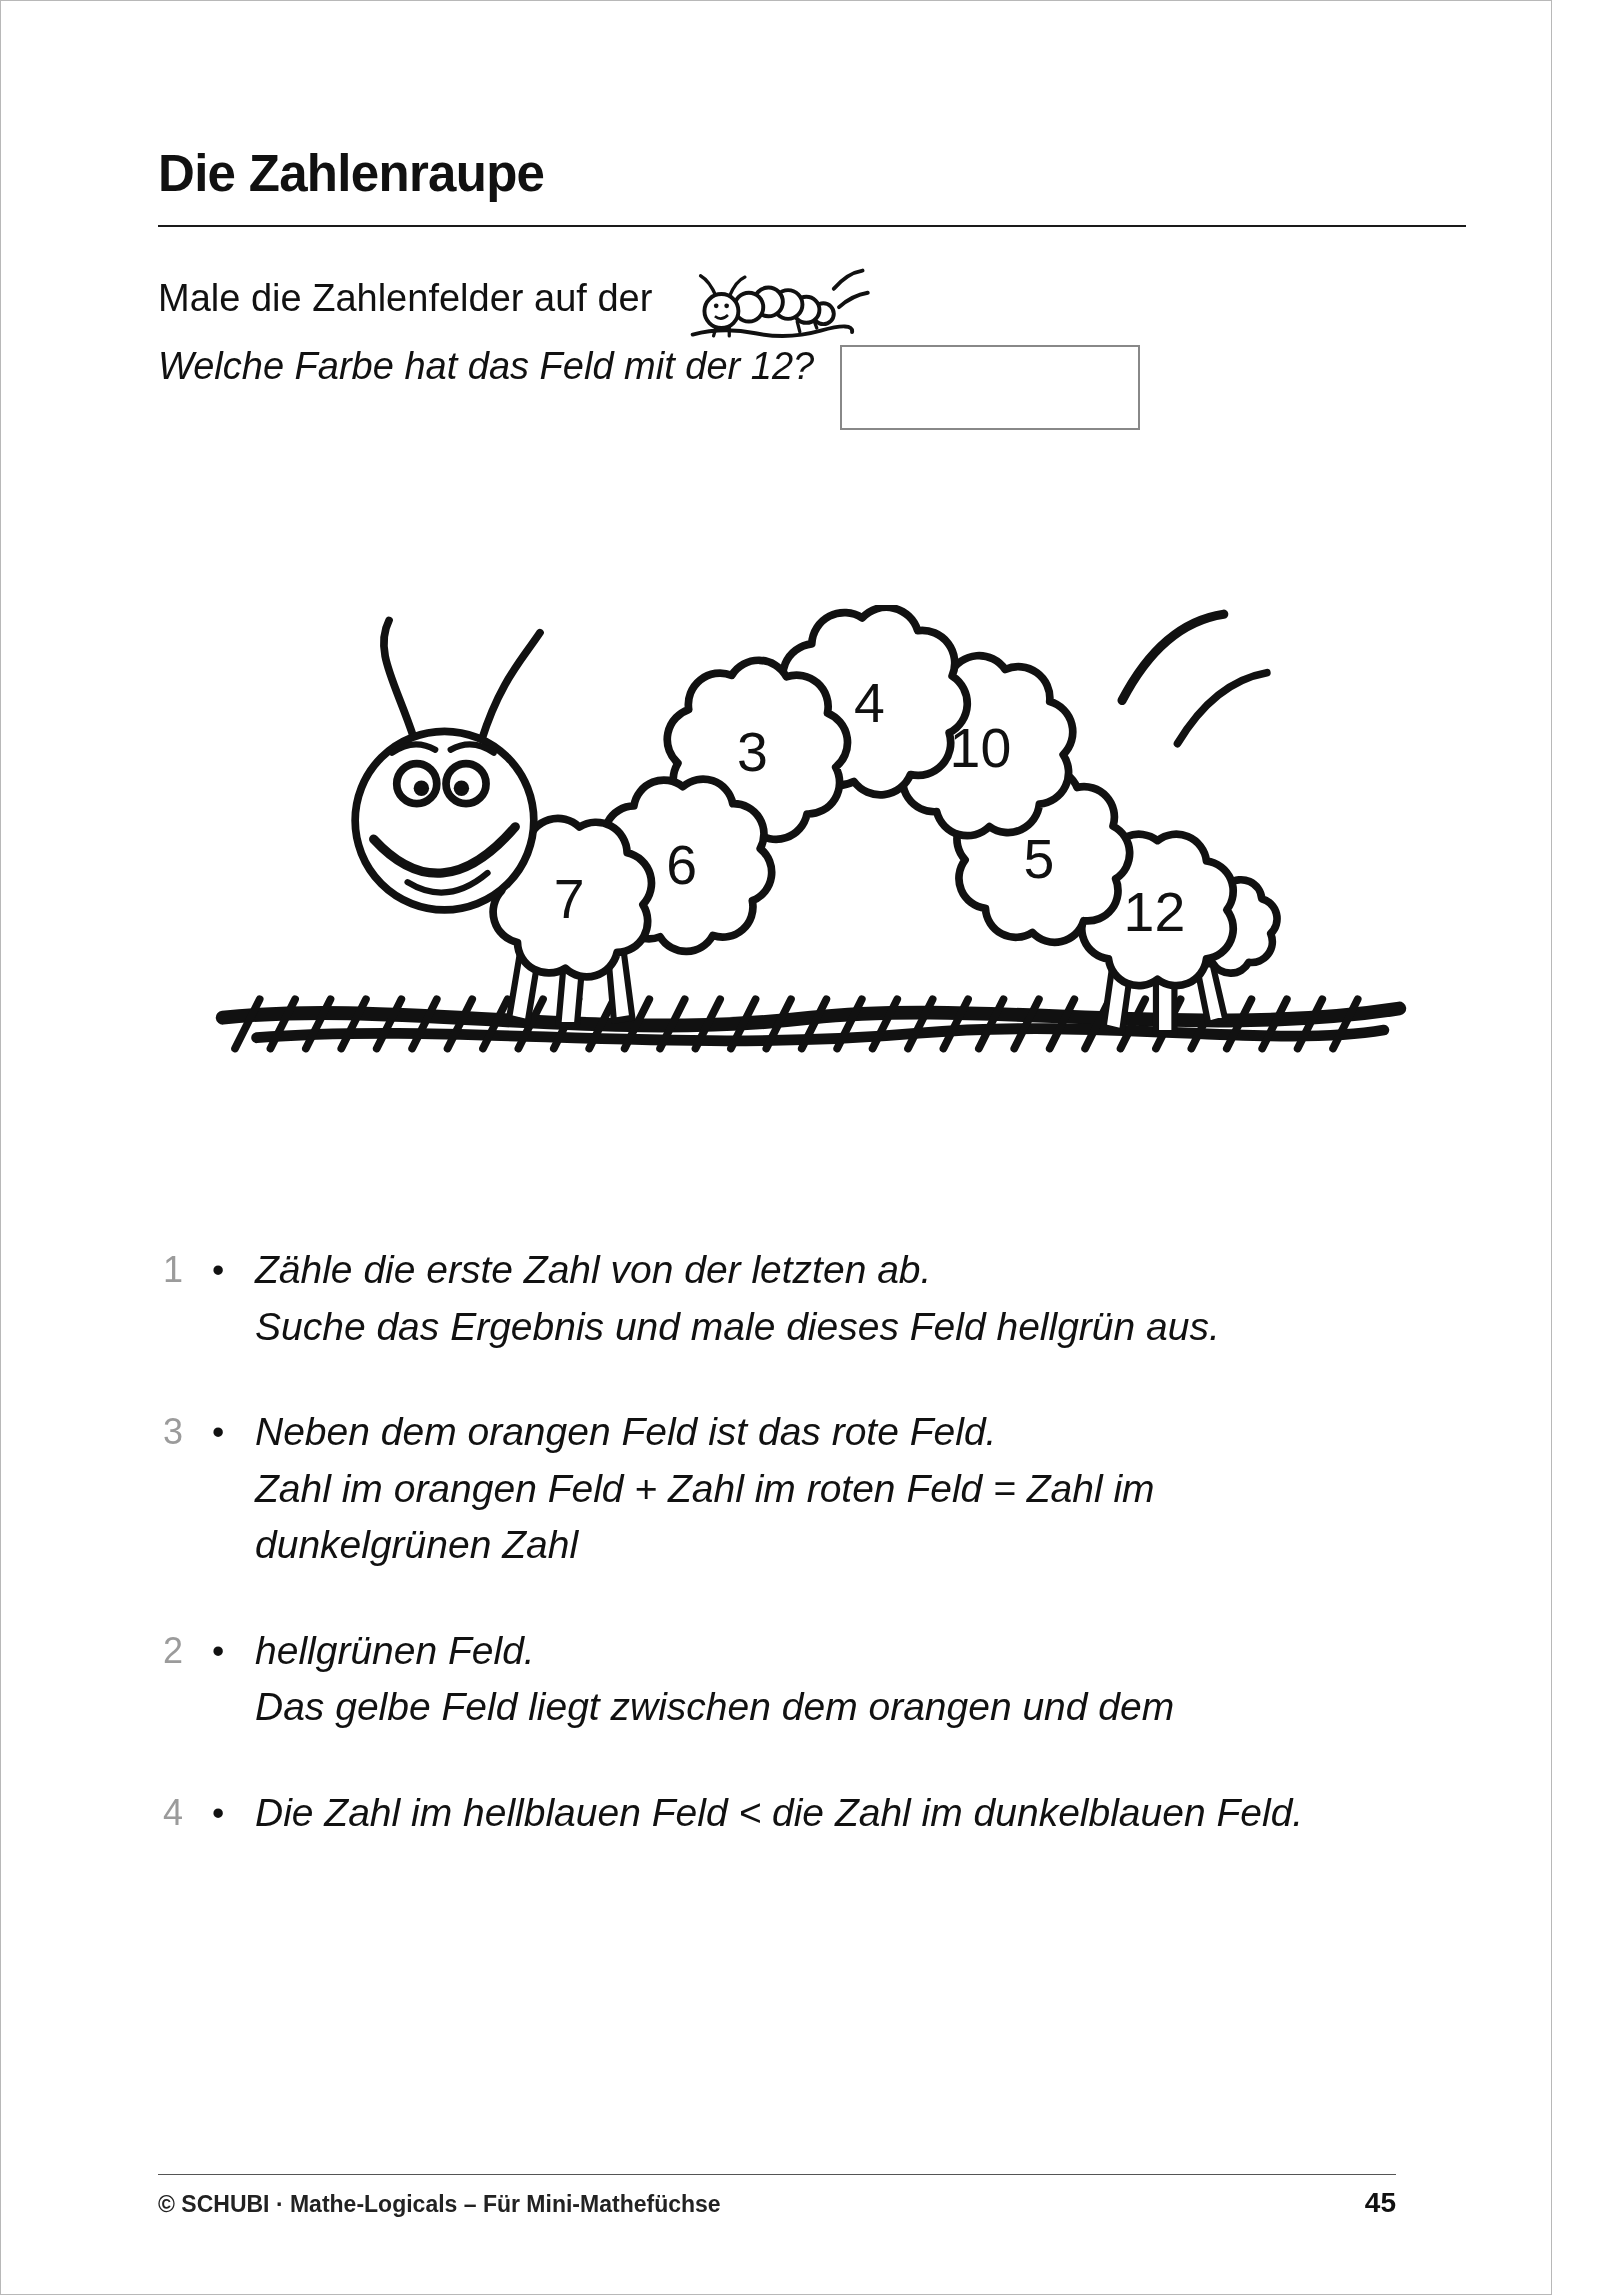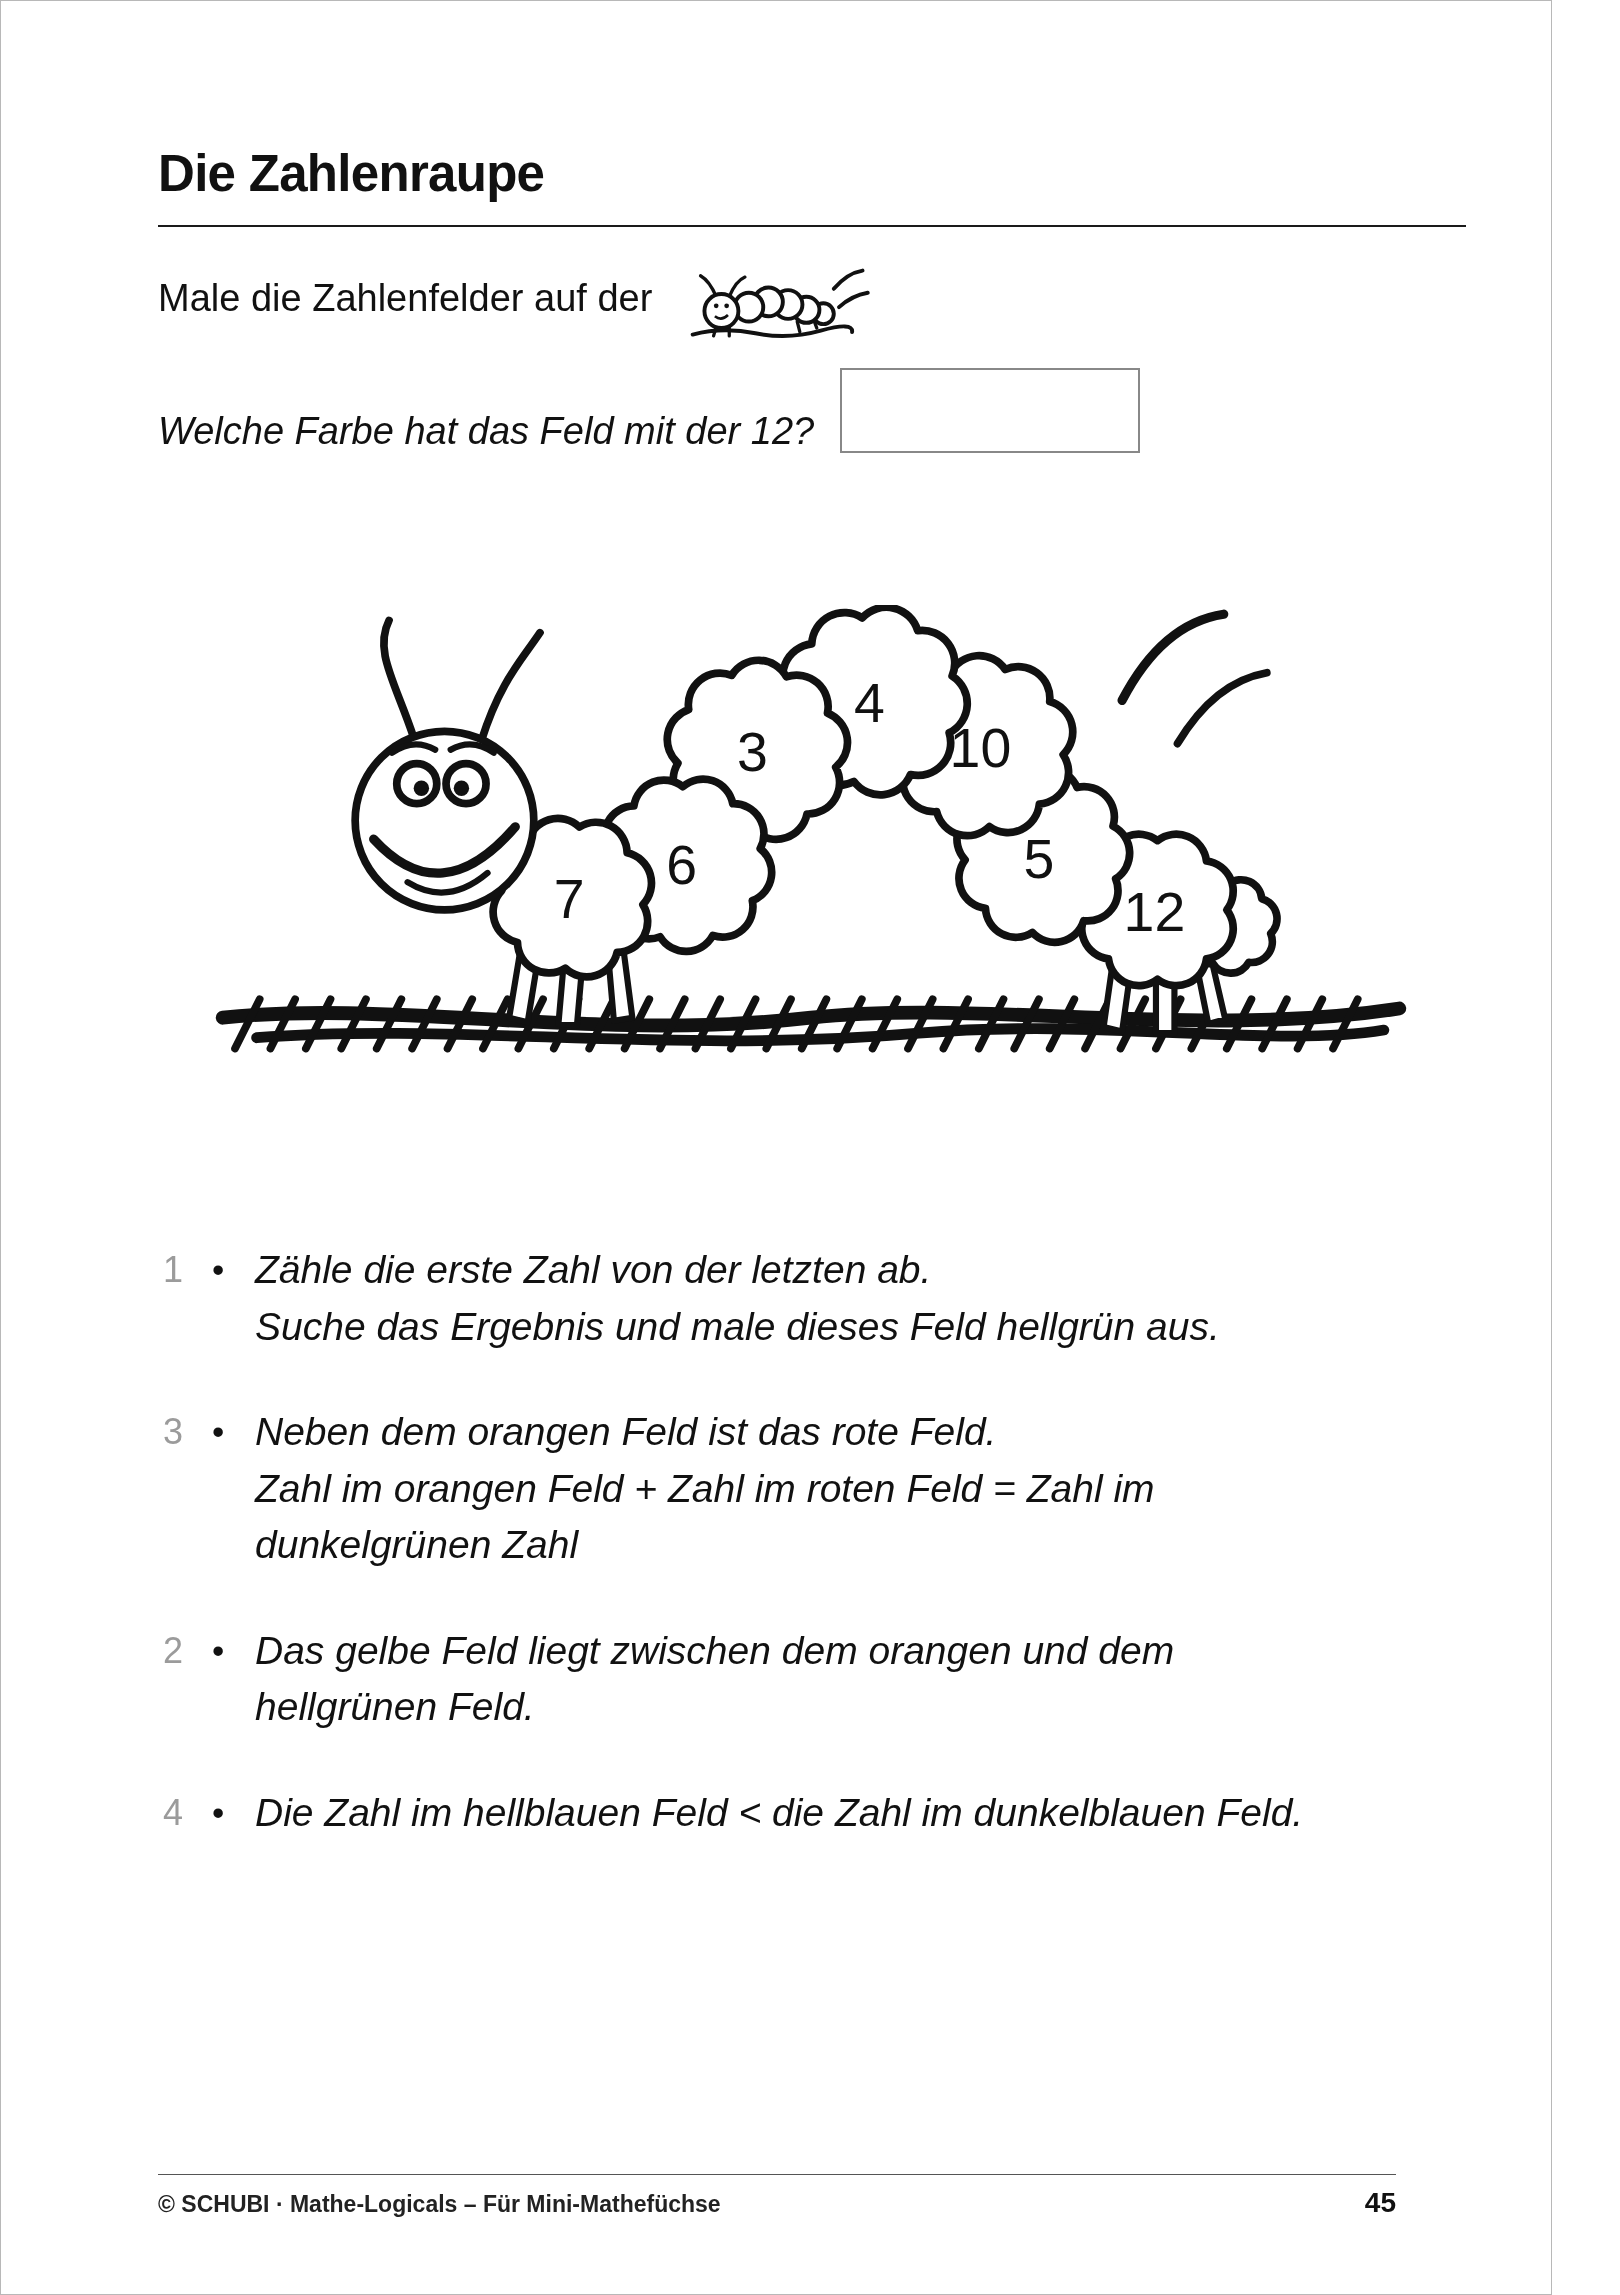--- a/index.html
+++ b/index.html
@@ -7,21 +7,21 @@
     position:relative;width:1552px;height:2295px;background:#fff;
     border:1.4px solid #b8b8b8;box-sizing:border-box;overflow:hidden;
     font-family:"Liberation Sans","DejaVu Sans",sans-serif;color:#111;
   }
   .title{position:absolute;left:157px;top:143px;margin:0;font-size:51px;font-weight:bold;letter-spacing:-0.7px;}
   .title-rule{position:absolute;left:157px;top:224px;width:1308px;height:2px;background:#1a1a1a;}
 
   .instruction{position:absolute;left:157px;top:251px;width:1350px;display:flex;align-items:center;gap:25px;font-size:38px;}
   .mini-cat{width:196px;height:92px;flex:0 0 auto;}
 
-  .question-row{position:absolute;left:157px;top:367px;display:flex;align-items:flex-end;gap:26px;}
+  .question-row{position:absolute;left:157px;top:344px;display:flex;align-items:flex-start;gap:26px;}
   .question{font-style:italic;font-size:38px;}
   .answer-box{width:300px;height:85px;border:2px solid #888;box-sizing:border-box;background:#fff;}
 
   .illustration{position:absolute;left:209px;top:604px;width:1202px;height:462px;}
 
   .tasks{position:absolute;left:162px;top:1241px;right:101px;font-size:39px;line-height:1.45;}
   .task{display:grid;grid-template-columns:49px 43px 1fr;margin-bottom:49px;}
   .tnum{color:#9b9b9b;font-size:36px;line-height:1.55;}
   .tbullet{font-size:35px;line-height:1.6;}
   .tline{display:block;font-style:italic;}
@@ -187,22 +187,22 @@
         <span class="tline">Neben dem orangen Feld ist das rote Feld.</span>
         <span class="tline">Zahl im orangen Feld + Zahl im roten Feld = Zahl im</span>
         <span class="tline">dunkelgrünen Zahl</span>
       </span>
     </div>
 
     <div class="task">
       <span class="tnum">2</span>
       <span class="tbullet">•</span>
       <span class="tbody">
+        <span class="tline">hellgrünen Feld.</span>
         <span class="tline">Das gelbe Feld liegt zwischen dem orangen und dem</span>
-        <span class="tline">hellgrünen Feld.</span>
       </span>
     </div>
 
     <div class="task">
       <span class="tnum">4</span>
       <span class="tbullet">•</span>
       <span class="tbody">
         <span class="tline">Die Zahl im hellblauen Feld &lt; die Zahl im dunkelblauen Feld.</span>
       </span>
     </div>

